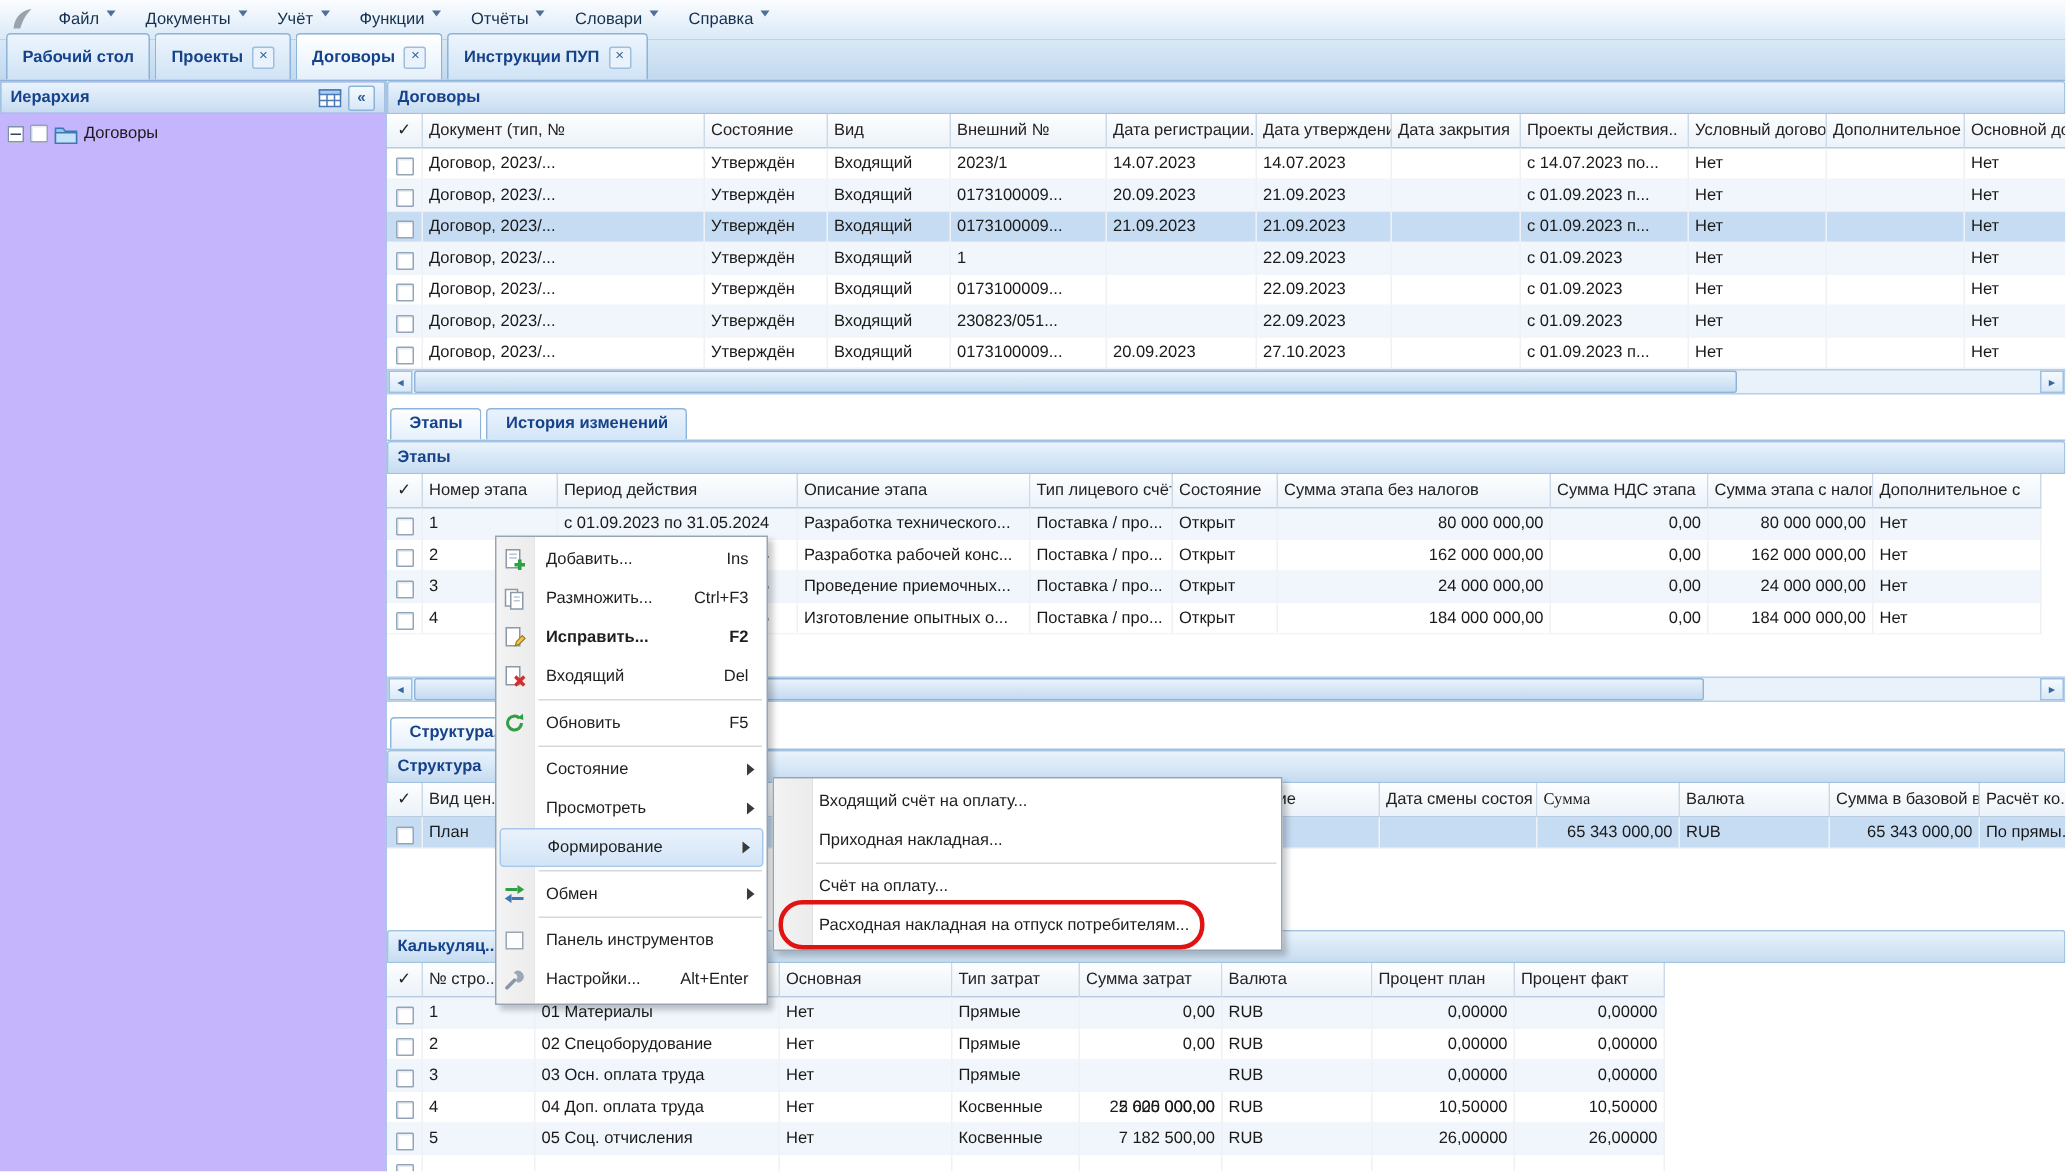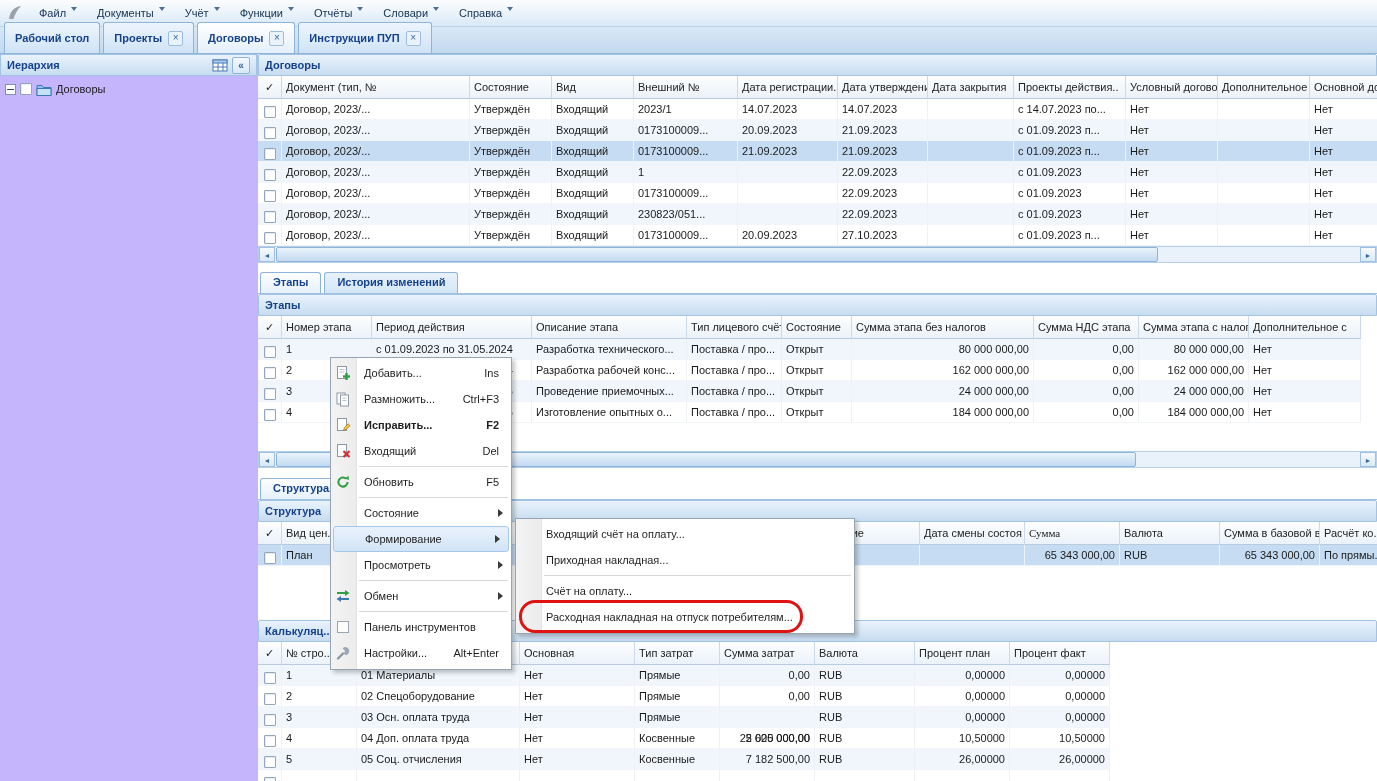--- a/index.html
+++ b/index.html
@@ -568,26 +568,26 @@
           </svg>
       </span>
       <span class="mlabel">Обновить</span>
       <span class="mshort">F5</span>
     </div>
     <div class="msep"></div>
     <div class="mi">
       <span class="mlabel">Состояние</span>
       <span class="marrow"></span>
     </div>
+    <div class="mi">
+      <span class="mlabel">Просмотреть</span>
+      <span class="marrow"></span>
+    </div>
     <div class="mi hl">
       <span class="mlabel">Формирование</span>
-      <span class="marrow"></span>
-    </div>
-    <div class="mi">
-      <span class="mlabel">Просмотреть</span>
       <span class="marrow"></span>
     </div>
     <div class="msep"></div>
     <div class="mi">
       <span class="mic">
         <svg viewBox="0 0 16 16">
             <line x1="2" y1="5" x2="10" y2="5" stroke="#2f9e44" stroke-width="2"></line>
             <path d="M10 2 L14.5 5 L10 8 Z" fill="#2f9e44"></path>
             <line x1="6" y1="11" x2="14" y2="11" stroke="#3c78b4" stroke-width="2"></line>
             <path d="M6 8 L1.5 11 L6 14 Z" fill="#3c78b4"></path>

